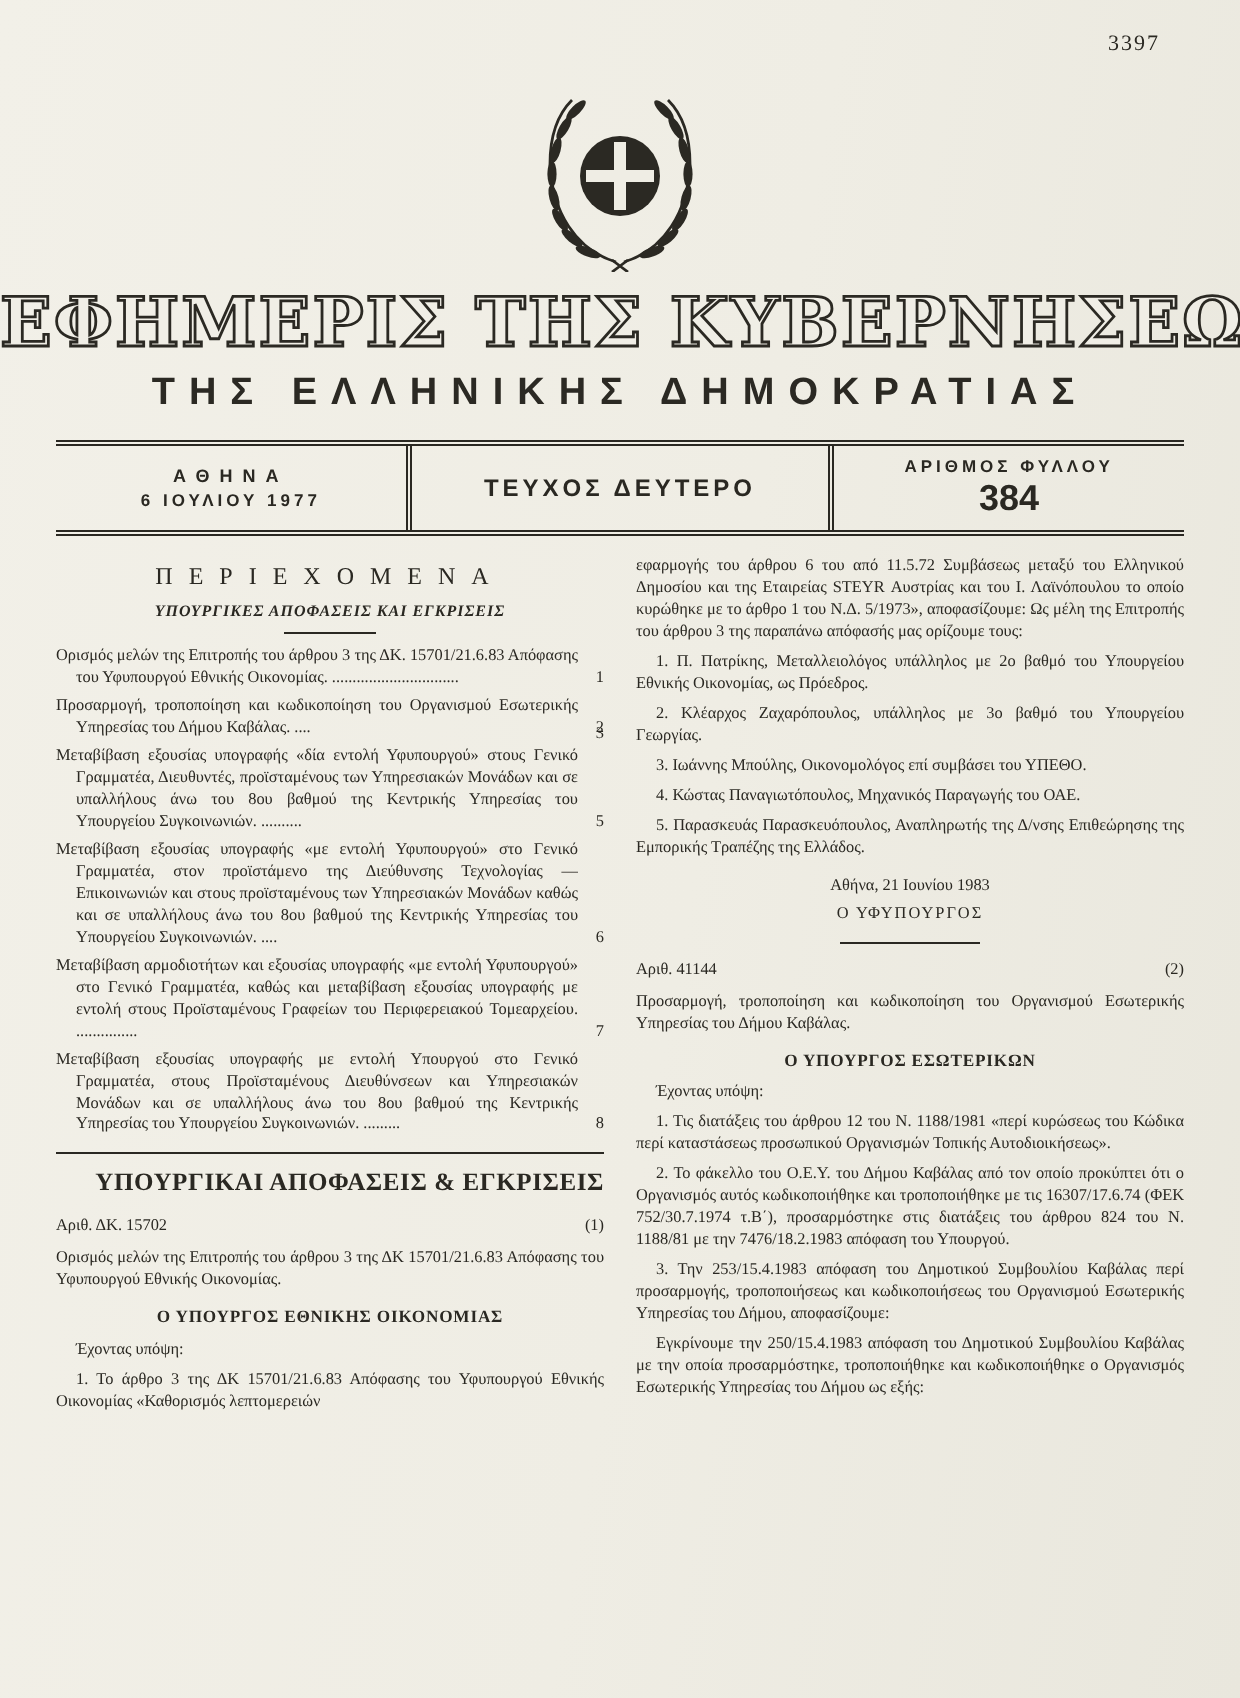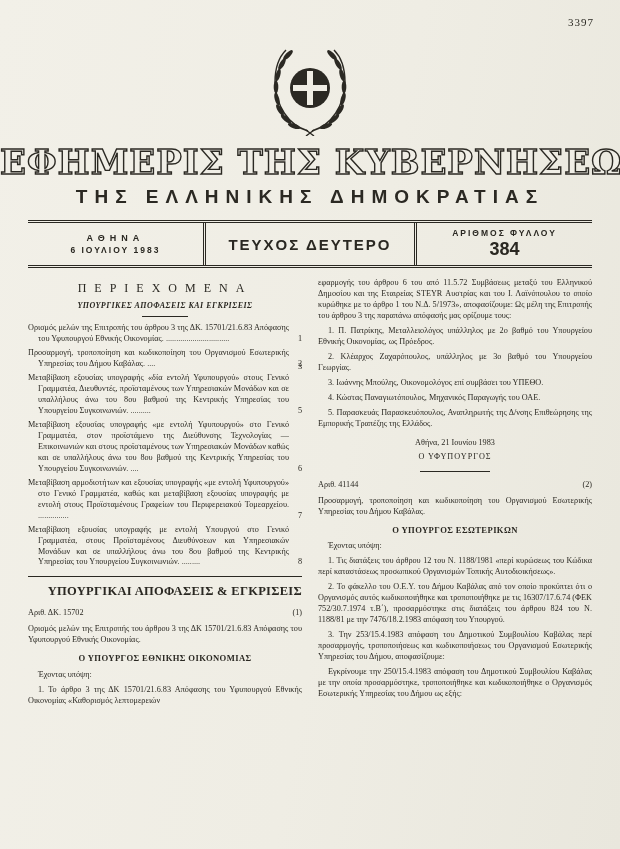--- a/index.html
+++ b/index.html
@@ -2,21 +2,21 @@
 <html><head>
 <meta charset="utf-8">
 <style>
   html,body { margin:0; padding:0; background:#9a9890; }
   .page {
     position:relative; width:620px; height:849px; margin:0 auto;
     background:linear-gradient(100deg,#f2f0e8 0%, #efede4 55%, #e9e7dd 100%);
     font-family:"Liberation Serif","DejaVu Serif",serif;
     color:#2a2822; overflow:hidden; box-sizing:border-box;
   }
-  .page-number { position:absolute; top:16px; right:26px; font-size:11px; letter-spacing:1px; }
+  .page-number { position:absolute; top:16px; right:40px; font-size:11px; letter-spacing:1px; }
   .masthead { text-align:center; padding-top:30px; }
   .emblem { display:block; margin:0 auto; }
   .gz-title {
     margin-top:6px; font-size:34px; font-weight:bold; letter-spacing:1px;
     white-space:nowrap; color:#f0eee6; -webkit-text-stroke:1.4px #2b2923;
     font-family:"DejaVu Serif",serif;
   }
   .gz-subtitle {
     margin-top:4px; font-size:19px; font-weight:bold; letter-spacing:7px;
     font-family:"Liberation Sans","DejaVu Sans",sans-serif; color:#2b2923; white-space:nowrap;
@@ -24,21 +24,21 @@
   .header-bar {
     display:flex; margin:12px 28px 0;
     border-top:3px double #2a2822; border-bottom:3px double #2a2822;
   }
   .hb-cell { box-sizing:border-box; padding:5px 4px; display:flex; flex-direction:column; justify-content:center; text-align:center; }
   .hb-left  { width:31%; }
   .hb-center{ width:38%; border-left:3px double #2a2822; border-right:3px double #2a2822; }
   .hb-right { width:31%; }
   .hb-place { font-family:Liberation Sans, sans-serif; font-weight:bold; font-size:9px; letter-spacing:5px; }
   .hb-date  { font-family:"Liberation Sans",sans-serif; font-weight:bold; font-size:8.5px; letter-spacing:2px; margin-top:2px; }
-  .hb-issue { font-family:"Liberation Sans",sans-serif; font-weight:bold; font-size:15px; letter-spacing:2px; }
+  .hb-issue { font-family:"Liberation Sans",sans-serif; font-weight:bold; font-size:12px; letter-spacing:2px; }
   .hb-sheet-label { font-family:"Liberation Sans",sans-serif; font-weight:bold; font-size:8.5px; letter-spacing:2px; }
   .hb-sheet-num   { font-family:"Liberation Sans",sans-serif; font-weight:bold; font-size:18px; margin-top:1px; }
   .columns { display:flex; gap:16px; padding:10px 28px 0; }
   .col { flex:1; min-width:0; font-size:8.2px; line-height:1.34; text-align:justify; }
   .toc-title { text-align:center; font-size:12px; letter-spacing:8px; margin:2px 0 5px; }
   .toc-subtitle { text-align:center; font-size:8px; font-style:italic; font-weight:bold; letter-spacing:0.5px; }
   .toc-rule { width:46px; border-top:1px solid #2a2822; margin:4px auto 6px; }
   .toc-item { position:relative; margin-bottom:3px; padding-right:13px; padding-left:10px; text-indent:-10px; }
   .toc-num  { position:absolute; right:0; bottom:0; text-indent:0; }
   .rule-full { border-top:1.5px solid #2a2822; margin:8px 0 6px; }
@@ -89,21 +89,21 @@
       <rect x="45" y="41" width="6" height="34" fill="#efede4"></rect>
       <rect x="31" y="55" width="34" height="6" fill="#efede4"></rect>
     </svg>
     <div class="gz-title">ΕΦΗΜΕΡΙΣ ΤΗΣ ΚΥΒΕΡΝΗΣΕΩΣ</div>
     <div class="gz-subtitle">ΤΗΣ ΕΛΛΗΝΙΚΗΣ ΔΗΜΟΚΡΑΤΙΑΣ</div>
   </div>
 
   <div class="header-bar">
     <div class="hb-cell hb-left">
       <div class="hb-place">ΑΘΗΝΑ</div>
-      <div class="hb-date">6 ΙΟΥΛΙΟΥ 1983</div>
+      <div class="hb-date">6 ΙΟΥΛΙΟΥ 1977</div>
     </div>
     <div class="hb-cell hb-center">
       <div class="hb-issue">ΤΕΥΧΟΣ ΔΕΥΤΕΡΟ</div>
     </div>
     <div class="hb-cell hb-right">
       <div class="hb-sheet-label">ΑΡΙΘΜΟΣ ΦΥΛΛΟΥ</div>
       <div class="hb-sheet-num">384</div>
     </div>
   </div>
 

